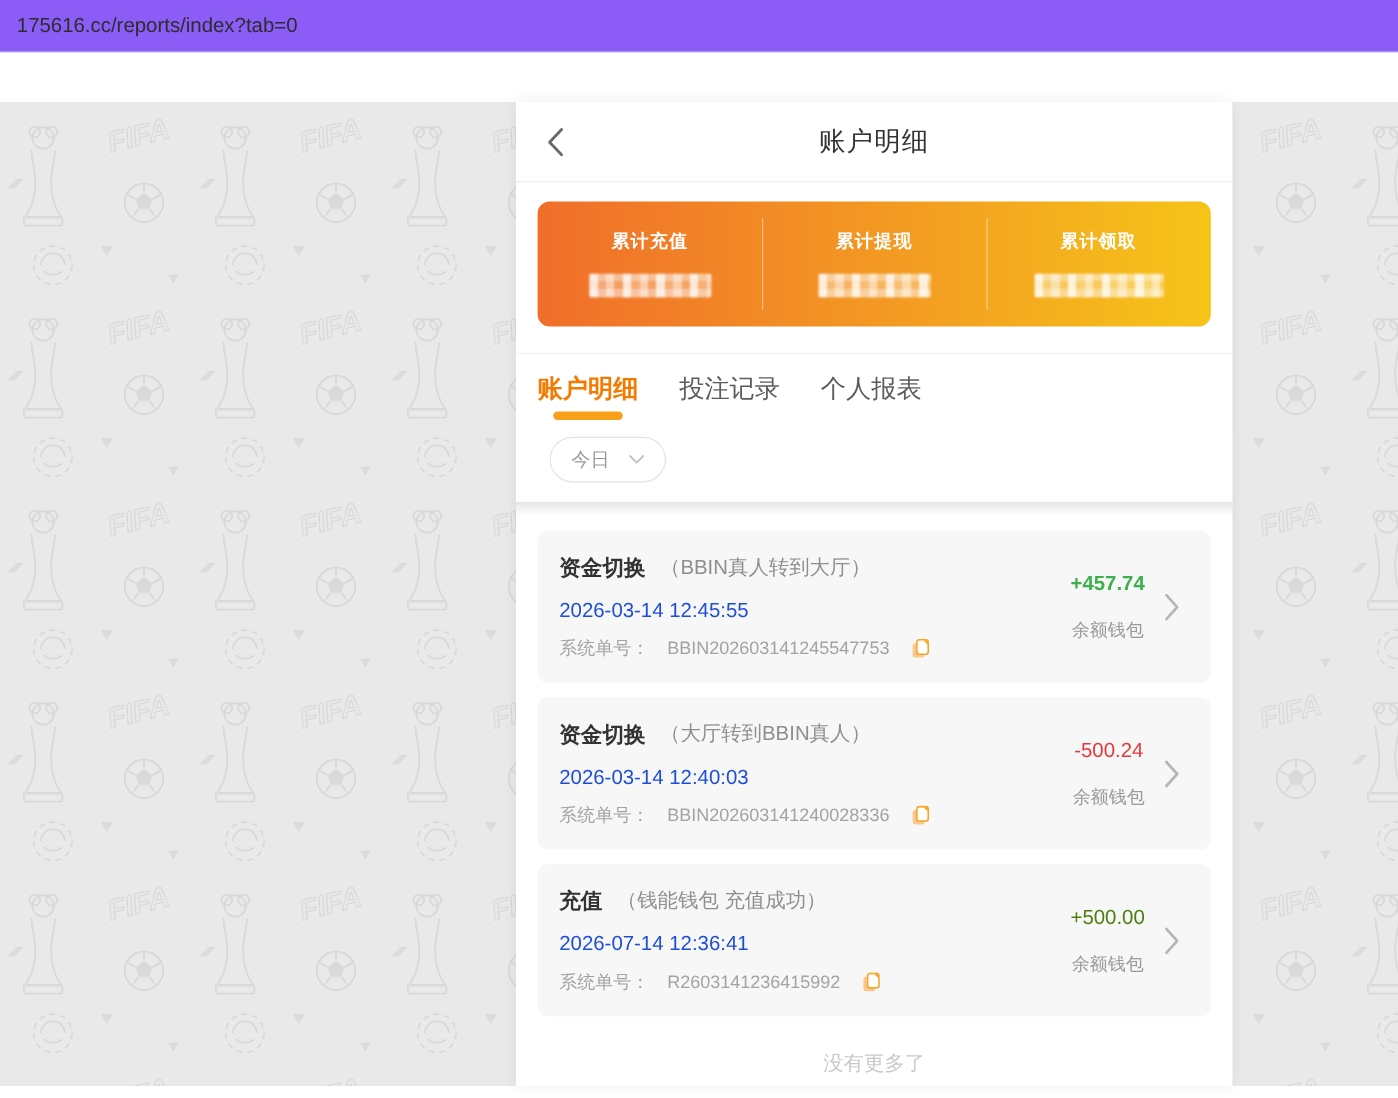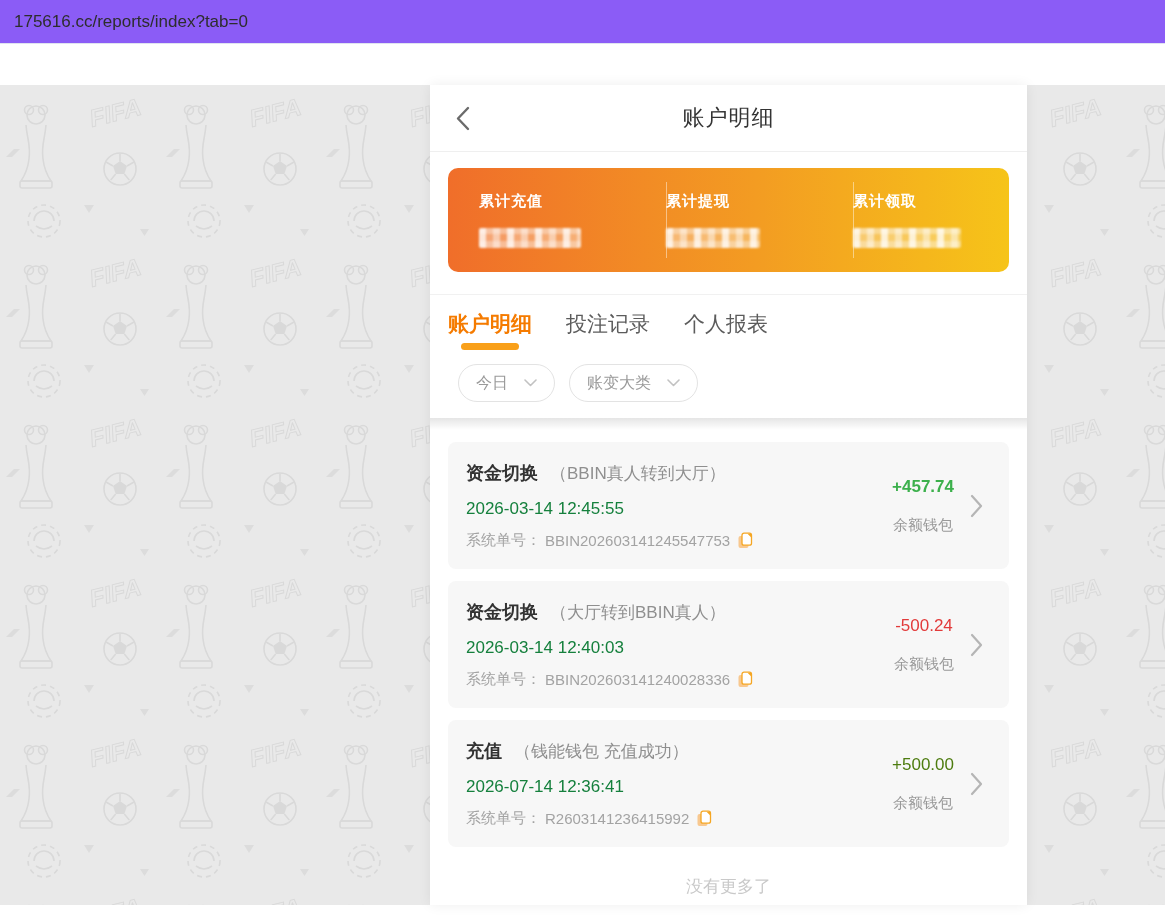--- a/index.html
+++ b/index.html
@@ -28,21 +28,21 @@
   .app-header { position:relative; height:67px; display:flex; align-items:center; border-bottom:1px solid #efefef; }
   .back-btn { position:absolute; left:26px; top:0; height:100%; display:flex; align-items:center; cursor:pointer; }
   .app-title { width:100%; text-align:center; font-size:22px; color:#333; font-weight:500; letter-spacing:1px; }
 
   
   .summary-wrap { padding:16px 18px 22px; }
   .summary-card {
     height:104px; border-radius:10px; display:flex; align-items:stretch;
     background:linear-gradient(90deg,#f06e2a 0%,#f39c22 55%,#f6c419 100%);
   }
-  .sum-col { flex:1; position:relative; display:flex; flex-direction:column; justify-content:center;margin-left:31px; }
+  .sum-col { flex:1; position:relative; display:flex; flex-direction:column; align-items:center; justify-content:center; }
   .sum-col + .sum-col::before {
     content:""; position:absolute; left:0; top:14px; bottom:14px; width:1px;
     background:rgba(255,255,255,.45);
   }
   .sum-label { color:#fff; font-size:15px; font-weight:700; letter-spacing:1px; }
   .masked {
     width:102px; height:20px; margin-top:17px; border-radius:2px; filter:blur(1px);
     background:
       repeating-linear-gradient(90deg, rgba(255,255,255,.78) 0 7px, rgba(255,255,255,.22) 7px 14px, rgba(255,255,255,.55) 14px 21px, rgba(255,255,255,.12) 21px 28px),
       repeating-linear-gradient(0deg, rgba(255,255,255,.45) 0 7px, rgba(255,255,255,.18) 7px 14px);
@@ -66,25 +66,25 @@
   }
   .filter-shadow { height:12px; background:linear-gradient(rgba(0,0,0,.10), rgba(0,0,0,0)); }
 
   
   .list { padding:12px 18px 0; background:#fff; }
   .card {
     background:#f7f7f7; border-radius:8px; padding:19px 26px 19px 18px; margin-bottom:12px;
     display:flex; justify-content:space-between; align-items:center; cursor:pointer;
   }
   .card-left { flex:1; min-width:0; }
-  .line1 { display:flex; align-items:flex-end; gap:12px; }
+  .line1 { display:flex; align-items:flex-start; gap:12px; }
   .rtype { font-size:18px; font-weight:700; color:#333; }
   .rsub { font-size:17px; color:#8f8f8f; }
-  .rdate { margin-top:14px; font-size:17px; color:#15803d; }
-  .rorder { margin-top:12px; font-size:15px; color:#a3a3a3; display:flex; align-items:center; gap:4px; }
+  .rdate { margin-top:14px; font-size:17px; color:#1d4ed8; }
+  .rorder { margin-top:12px; font-size:15px; color:#a3a3a3; display:flex; align-items:center; gap:15px; }
   .card-right { display:flex; align-items:center; gap:16px; }
   .cr-col { text-align:center; }
   .amount { font-size:17px; }
   .wallet { margin-top:19px; font-size:15px; color:#999; }
   .copy { display:inline-flex; margin-left:3px; cursor:pointer; }
 
   .list-footer { text-align:center; color:#c9c9c9; font-size:17px; padding:16px 0 10px; }
 </style>
 </head>
 <body>
@@ -167,26 +167,20 @@
         </div>
       </div>
 
       <div class="filters">
         <div class="pill">
           <span>今日</span>
           <svg width="13" height="8" viewBox="0 0 13 8">
             <polyline points="1,1 6.5,6.5 12,1" fill="none" stroke="#c2c2c2" stroke-width="1.6" stroke-linecap="round" stroke-linejoin="round"></polyline>
           </svg>
         </div>
-        <div class="pill">
-          <span>账变大类</span>
-          <svg width="13" height="8" viewBox="0 0 13 8">
-            <polyline points="1,1 6.5,6.5 12,1" fill="none" stroke="#c2c2c2" stroke-width="1.6" stroke-linecap="round" stroke-linejoin="round"></polyline>
-          </svg>
-        </div>
       </div>
       <div class="filter-shadow"></div>
 
       <div class="list">
 
         <div class="card">
           <div class="card-left">
             <div class="line1">
               <span class="rtype">资金切换</span>
               <span class="rsub">（BBIN真人转到大厅）</span>

